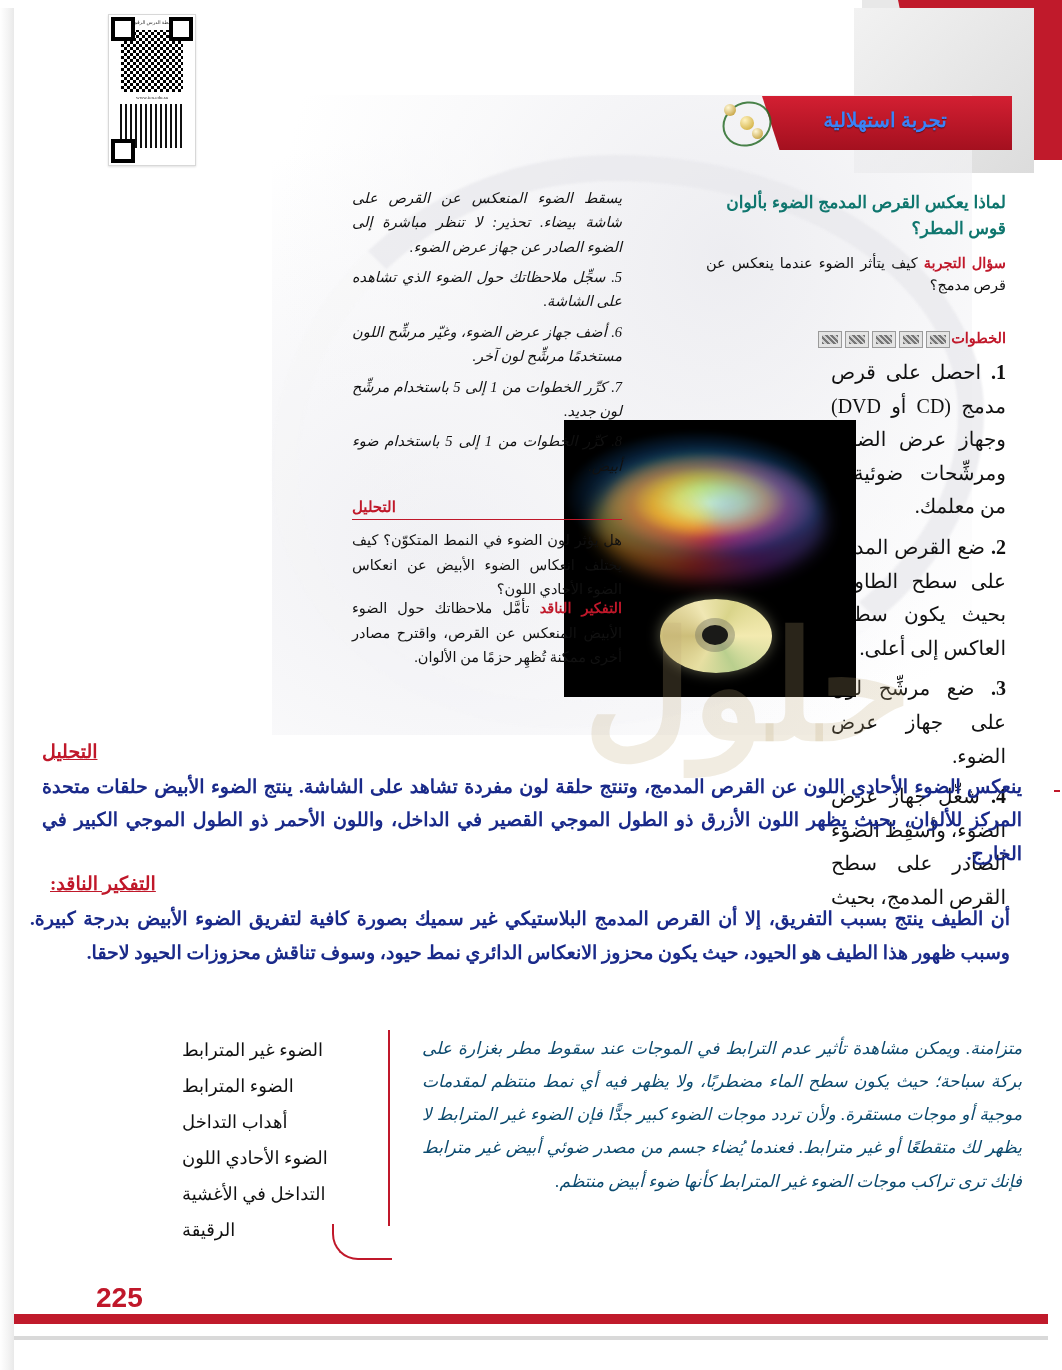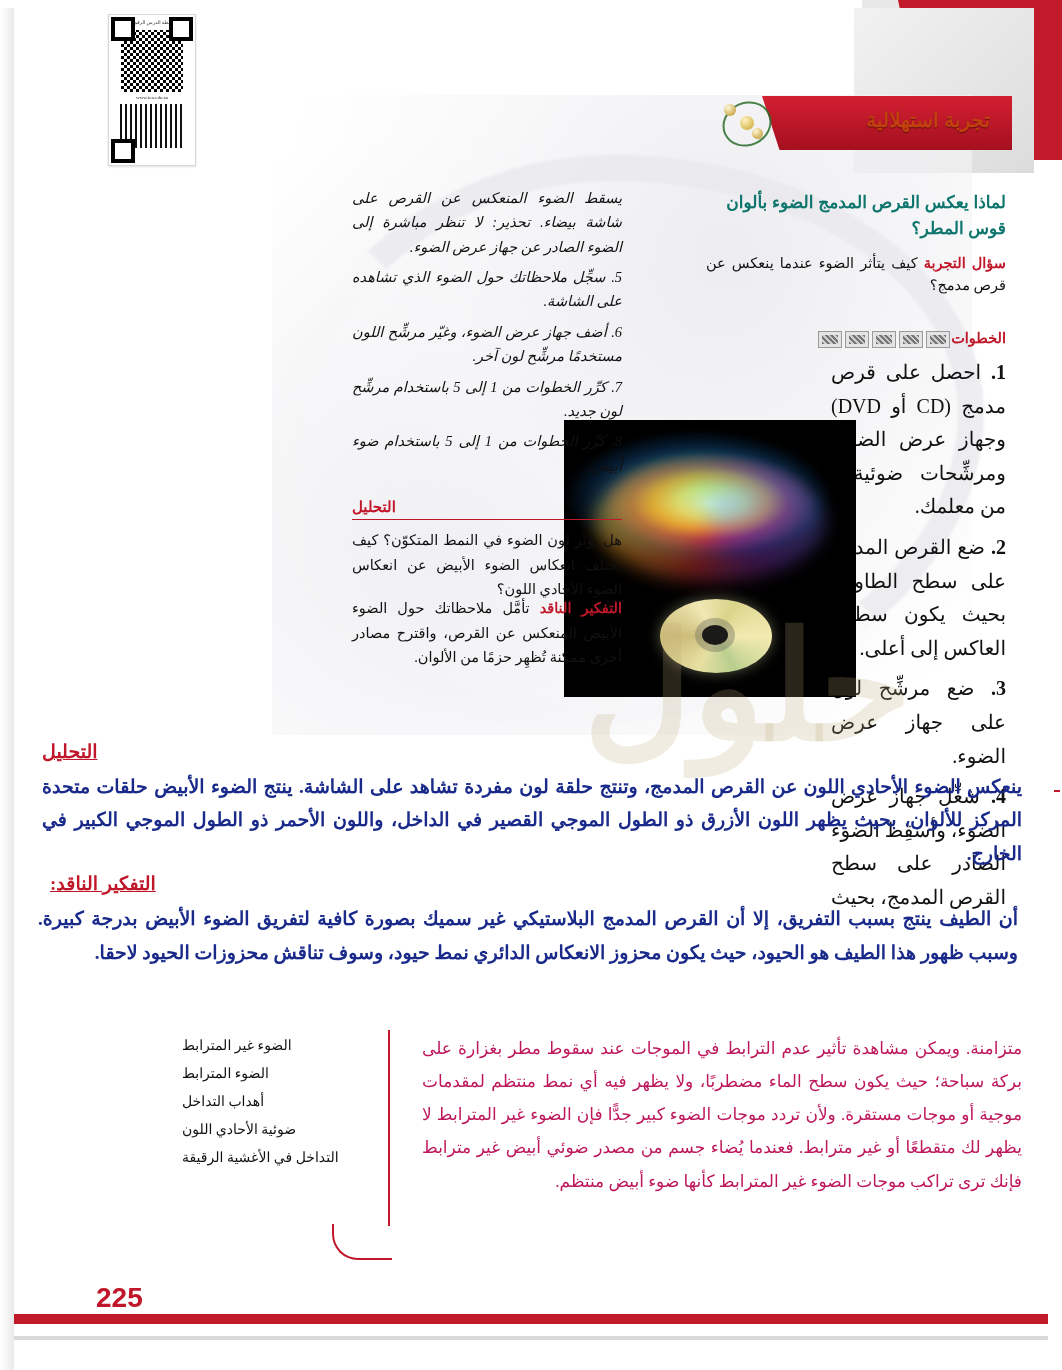--- a/index.html
+++ b/index.html
@@ -85,21 +85,21 @@
     position:absolute;right:50px;top:96px;width:290px;height:60px;
   }
   .exp-banner .bar{
     position:absolute;right:0;top:0;width:250px;height:54px;
     background:linear-gradient(180deg,#d31f32,#a4101f);
     clip-path:polygon(0 0,100% 0,100% 100%,7% 100%);
     box-shadow:0 2px 4px rgba(0,0,0,.25);
   }
   .exp-banner .title{
     position:absolute;right:22px;top:12px;width:210px;
-    color:#c2410c;font-size:20px;font-weight:bold;text-align:right;
+    color:#3b82f6;font-size:20px;font-weight:bold;text-align:center;
     font-family:"Liberation Sans", sans-serif;
     text-shadow:0 1px 1px rgba(0,0,0,.45);
   }
   .exp-banner .atom{
     position:absolute;right:232px;top:2px;width:58px;height:52px;
   }
   .atom-core{
     position:absolute;left:18px;top:18px;width:14px;height:14px;border-radius:50%;
     background:radial-gradient(circle at 35% 30%,#fff3c0,#c9a227);
   }
@@ -202,31 +202,31 @@
   .ans-body1{
     position:absolute;right:40px;top:770px;width:980px;
     font-size:19px;line-height:1.75;color:#1a2a8a;text-align:justify;font-weight:bold;
   }
   .ans-head2{
     position:absolute;right:32px;top:872px;width:980px;
     text-align:left;color:#c0182a;font-weight:bold;font-size:19px;
     text-decoration:underline;
   }
   .ans-body2{
-    position:absolute;right:44px;top:902px;width:980px;
+    position:absolute;right:52px;top:902px;width:980px;
     font-size:19px;line-height:1.78;color:#1a2a8a;text-align:justify;font-weight:bold;
   }
   
   .body-col{
     position:absolute;right:40px;top:1032px;width:600px;
-    font-size:17px;line-height:1.95;color:#be185d;text-align:justify;
+    font-size:17px;line-height:1.95;color:#0c4a6e;text-align:justify;font-style:italic;
   }
   .vocab{
     position:absolute;right:700px;top:1032px;width:180px;
-    font-size:14px;line-height:2.0;color:#111;text-align:left;
+    font-size:18px;line-height:2.0;color:#111;text-align:left;
   }
   .vocab .v{display:block;}
   .sep-line{
     position:absolute;right:672px;top:1030px;width:2px;height:196px;
     background:#c0182a;
   }
   .sep-line:after{
     content:"";position:absolute;left:-56px;top:194px;width:58px;height:34px;
     border-left:2px solid #c0182a;border-bottom:2px solid #c0182a;
     border-bottom-left-radius:26px;
@@ -361,21 +361,21 @@
   <div class="ans-body1">ينعكس الضوء الأحادي اللون عن القرص المدمج، وتنتج حلقة لون مفردة تشاهد على الشاشة. ينتج الضوء الأبيض حلقات متحدة المركز للألوان، بحيث يظهر اللون الأزرق ذو الطول الموجي القصير في الداخل، واللون الأحمر ذو الطول الموجي الكبير في الخارج.</div>
   <div class="ans-head2">التفكير الناقد:</div>
   <div class="ans-body2">أن الطيف ينتج بسبب التفريق، إلا أن القرص المدمج البلاستيكي غير سميك بصورة كافية لتفريق الضوء الأبيض بدرجة كبيرة. وسبب ظهور هذا الطيف هو الحيود، حيث يكون محزوز الانعكاس الدائري نمط حيود، وسوف تناقش محزوزات الحيود لاحقا.</div>
 
   <div class="sep-line"></div>
   <div class="body-col">متزامنة. ويمكن مشاهدة تأثير عدم الترابط في الموجات عند سقوط مطر بغزارة على بركة سباحة؛ حيث يكون سطح الماء مضطربًا، ولا يظهر فيه أي نمط منتظم لمقدمات موجية أو موجات مستقرة. ولأن تردد موجات الضوء كبير جدًّا فإن الضوء غير المترابط لا يظهر لك متقطعًا أو غير مترابط. فعندما يُضاء جسم من مصدر ضوئي أبيض غير مترابط فإنك ترى تراكب موجات الضوء غير المترابط كأنها ضوء أبيض منتظم.</div>
   <div class="vocab">
     <span class="v">الضوء غير المترابط</span>
     <span class="v">الضوء المترابط</span>
     <span class="v">أهداب التداخل</span>
-    <span class="v">ضوئية الأحادي اللون</span>
+    <span class="v">الضوء الأحادي اللون</span>
     <span class="v">التداخل في الأغشية الرقيقة</span>
   </div>
 
   <div class="footer-bar"></div>
   <div class="footer-bar2"></div>
   <div class="page-num">225</div>
 
 </div>
 
 </body></html>

